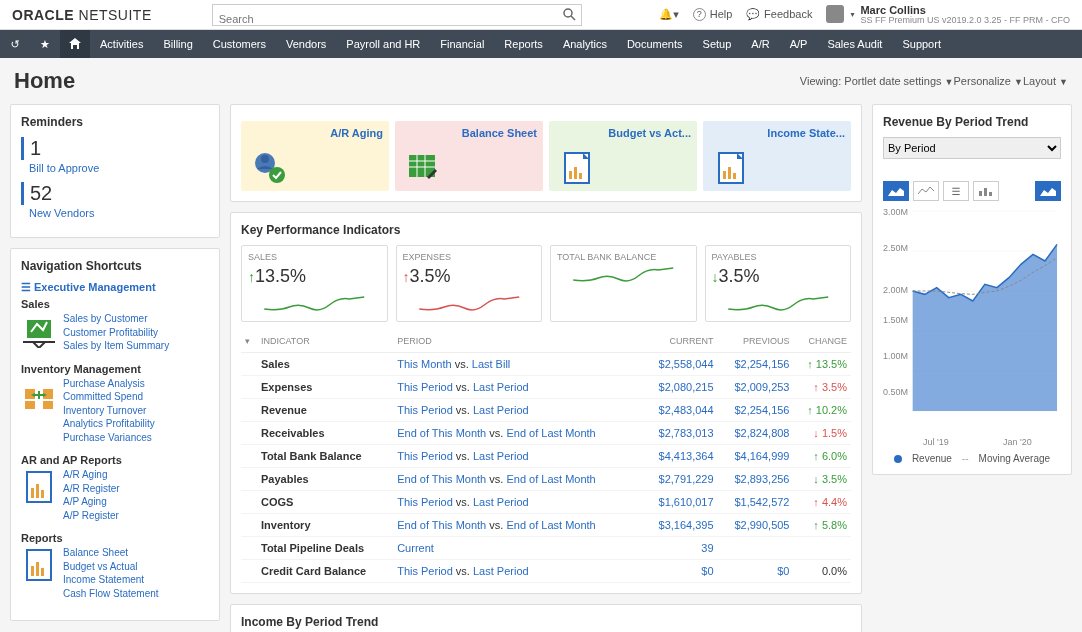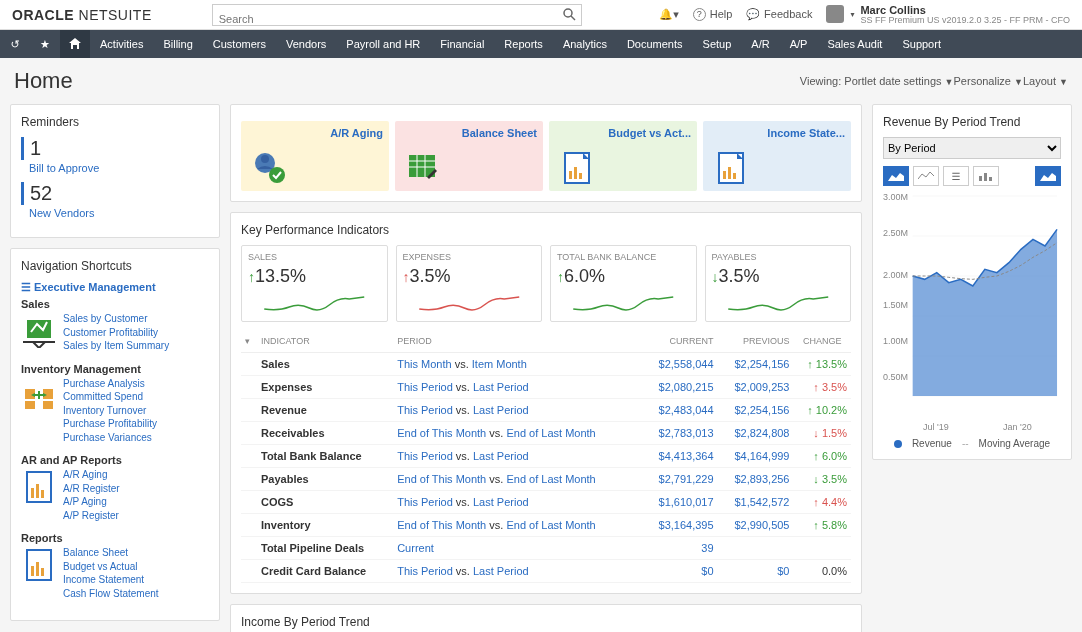--- a/index.html
+++ b/index.html
@@ -17,31 +17,31 @@
 .user .av{width:18px;height:18px;background:#888;border-radius:3px}
 .user .info{line-height:1.1}
 .user .name{font-weight:bold;color:#333}
 .user .sub{font-size:9px;color:#888}
 .nav{background:#404a56;height:28px;display:flex;align-items:center;color:#fff;font-size:11px}
 .nav .btn{height:28px;width:30px;display:flex;align-items:center;justify-content:center;cursor:pointer}
 .nav .btn.home{background:#2f3944}
 .nav .menu{display:flex}
 .nav .menu div{padding:0 10px;height:28px;line-height:28px;cursor:pointer}
 .pagehead{display:flex;align-items:center;padding:10px 14px}
-.pagehead h1{font-size:22px;color:#333;font-weight:normal}
+.pagehead h1{font-size:22px;color:#333;font-weight:bold}
 .pagehead .right{margin-left:auto;display:flex;font-size:11px}
 .pagehead .right span{color:#555}
 .pagehead .right a{color:#2a6cc2;text-decoration:none;cursor:pointer}
 .pagehead .caret{color:#e07b00;font-size:9px}
 .cols{display:flex;gap:10px;padding:0 10px 10px}
 .col-l{width:210px;display:flex;flex-direction:column;gap:10px}
 .col-m{flex:1;display:flex;flex-direction:column;gap:10px}
 .col-r{width:200px;display:flex;flex-direction:column;gap:10px}
 .card{background:#fff;border:1px solid #ddd;border-radius:2px;padding:10px}
-.card h3{font-size:12px;font-weight:normal;margin-bottom:8px;color:#333}
+.card h3{font-size:12px;font-weight:bold;margin-bottom:8px;color:#333}
 .rem .big{font-size:20px;color:#333;border-left:3px solid #2a6cc2;padding-left:6px}
 .rem a{color:#2a6cc2;text-decoration:none;font-size:11px;cursor:pointer;display:block;margin:2px 0 8px 8px}
 .ns h4{color:#2a6cc2;font-size:11px;font-weight:bold;margin:4px 0;cursor:pointer}
 .ns .grp{margin-bottom:10px}
 .ns .grp .t{font-weight:bold;color:#333;font-size:11px;margin-bottom:2px}
 .ns .grp .lk{display:flex;gap:6px}
 .ns .grp .ic{width:36px;height:36px;flex-shrink:0}
 .ns .grp a{display:block;color:#2a6cc2;text-decoration:none;font-size:10px;line-height:1.35;cursor:pointer}
 .sa{display:flex;gap:6px;margin-top:6px}
 .sa .tile{flex:1;height:70px;border-radius:2px;padding:6px;position:relative;font-size:11px;font-weight:bold;text-align:right;color:#2a6cc2;cursor:pointer}
@@ -54,21 +54,21 @@
 .kpi svg{width:100%;height:24px}
 .up{color:#3a9c3a}
 .down{color:#d9534f}
 .tbl{width:100%;border-collapse:collapse;font-size:11px}
 .tbl th{text-align:left;font-size:9px;color:#888;text-transform:uppercase;padding:6px 4px;border-bottom:1px solid #eee;font-weight:normal}
 .tbl td{padding:5px 4px;border-bottom:1px solid #f3f3f3}
 .tbl td.ind{font-weight:bold}
 .tbl td a{color:#2a6cc2;text-decoration:none}
 .tbl td.r{text-align:right}
 .chg{text-align:right;white-space:nowrap}
-.sel{width:100%;height:22px;border:1px solid #ccc;font-size:11px;margin-bottom:1px}
+.sel{width:100%;height:22px;border:1px solid #ccc;font-size:11px;margin-bottom:16px}
 .chart{position:relative;height:240px;margin-top:4px}
 .ylab{position:absolute;left:0;font-size:9px;color:#888}
 .xlab{position:absolute;bottom:0;font-size:9px;color:#888}
 .legend{font-size:10px;color:#555;margin-top:6px;display:flex;gap:10px;align-items:center;justify-content:center}
 .dot{width:8px;height:8px;border-radius:50%;display:inline-block}
 .ctl{display:flex;gap:4px;margin:6px 0}
 .ctl div{width:26px;height:20px;border:1px solid #ccc;display:flex;align-items:center;justify-content:center;cursor:pointer;font-size:10px;color:#666}
 .ctl .active{background:#2a6cc2;color:#fff;border-color:#2a6cc2}
 .nc .lbl{font-size:9px;color:#888;margin-top:6px}
 svg{display:block}
@@ -185,21 +185,21 @@
                   <rect x="22" y="24" width="10" height="8" fill="#e8a13a"></rect>
                   <path d="M14 18 L22 18 M18 14 L18 22" stroke="#3a9c3a" stroke-width="2"></path>
                   <polygon points="14,16 14,20 10,18" fill="#3a9c3a"></polygon>
                   <polygon points="22,16 22,20 26,18" fill="#3a9c3a"></polygon>
                 </svg>
               </div>
               <div>
                 <a>Purchase Analysis</a>
                 <a>Committed Spend</a>
                 <a>Inventory Turnover</a>
-                <a>Purchase Profitability</a>
+                <a>Analytics Profitability</a>
                 <a>Purchase Variances</a>
               </div>
             </div>
           </div>
           <div class="grp">
             <div class="t">AR and AP Reports</div>
             <div class="lk">
               <div class="ic">
                 <svg width="36" height="36">
                   <rect x="6" y="4" width="24" height="30" fill="#fff" stroke="#2a6cc2" stroke-width="2"></rect>
@@ -294,49 +294,48 @@
           </div>
           <div class="kpi">
             <div class="lbl">EXPENSES</div>
             <div class="val"><span class="arr" style="color:#d9534f">↑</span>3.5%</div>
             <svg viewBox="0 0 100 24">
               <path d="M0 18 Q15 20 25 16 T45 17 T65 14 T85 8 L100 6" fill="none" stroke="#d9534f" stroke-width="1.5"></path>
             </svg>
           </div>
           <div class="kpi">
             <div class="lbl">TOTAL BANK BALANCE</div>
-            <div class="val"><span class="arr" style="color:#3a9c3a">↑</span>6.0%</div>
             <svg viewBox="0 0 100 24">
               <path d="M0 18 Q15 20 25 16 T45 17 T65 14 T85 8 L100 6" fill="none" stroke="#3a9c3a" stroke-width="1.5"></path>
             </svg>
           </div>
           <div class="kpi">
             <div class="lbl">PAYABLES</div>
             <div class="val"><span class="arr" style="color:#3a9c3a">↓</span>3.5%</div>
             <svg viewBox="0 0 100 24">
               <path d="M0 18 Q15 20 25 16 T45 17 T65 14 T85 8 L100 6" fill="none" stroke="#3a9c3a" stroke-width="1.5"></path>
             </svg>
           </div>
         </div>
       <table class="tbl">
         <thead>
             <tr id="kpith">
               <th style="width:16px">▾</th>
               <th>INDICATOR</th>
               <th>PERIOD</th>
               <th style="text-align:right">CURRENT</th>
               <th style="text-align:right">PREVIOUS</th>
-              <th style="text-align:center">CHANGE</th>
+              <th style="text-align:right">CHANGE</th>
             </tr>
           </thead>
         <tbody id="kpitb">
             <tr>
               <td></td>
               <td class="ind">Sales</td>
-              <td><a>This Month</a> vs. <a>Item Month</a></td>
+              <td><a>This Month</a> vs. <a>Last Bill</a></td>
               <td class="r"><a>$2,558,044</a></td>
               <td class="r"><a>$2,254,156</a></td>
               <td class="chg up"><span>↑</span> 13.5%</td>
             </tr>
             <tr>
               <td></td>
               <td class="ind">Expenses</td>
               <td><a>This Period</a> vs. <a>Last Period</a></td>
               <td class="r"><a>$2,080,215</a></td>
               <td class="r"><a>$2,009,253</a></td>

